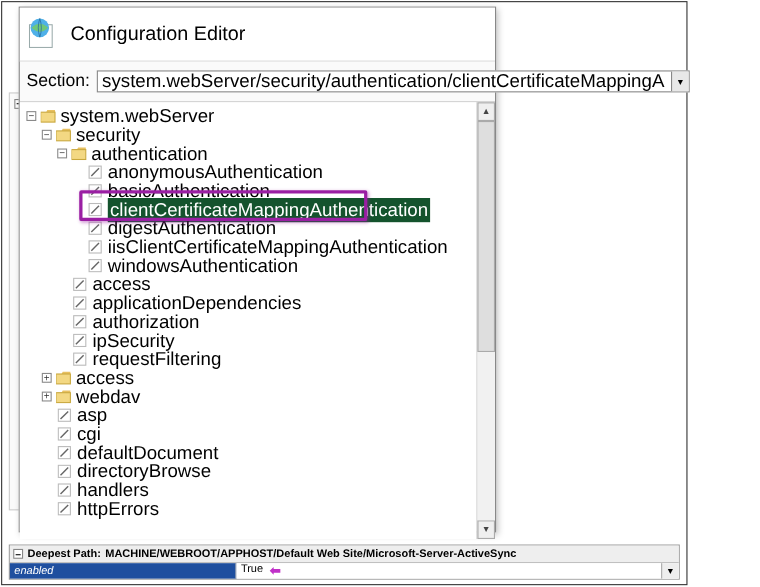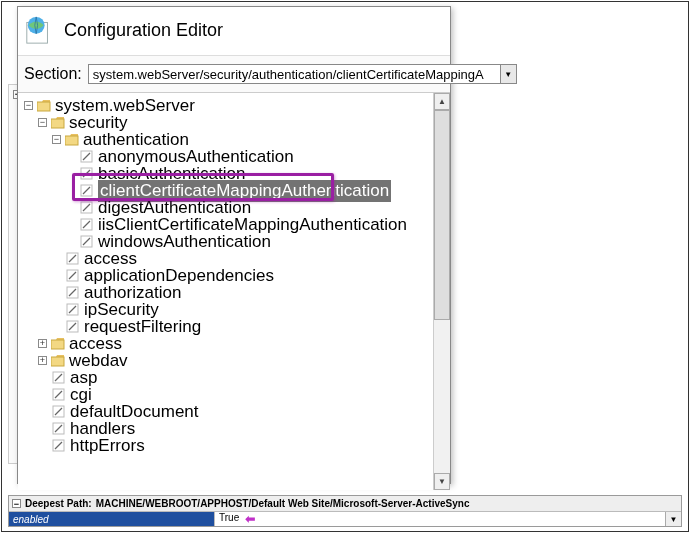--- a/index.html
+++ b/index.html
@@ -9,21 +9,21 @@
     font-family: "Segoe UI", Tahoma, sans-serif;
     font-size: 11px;
     background: #fff;
     width: 691px;
     height: 534px;
     position: relative;
     overflow: hidden;
   }
   .outer {
     border: 1px solid #333;
-    width: 688px;
+    width: 624px;
     height: 531px;
     margin: 1px;
     position: relative;
     background: #fff;
   }
   
   .bg-panel {
     position: absolute;
     left: 6px;
     top: 82px;
@@ -90,24 +90,24 @@
   .section-combo {
     flex: 1;
     height: 20px;
     border: 1px solid #888;
     background: #fff;
     display: flex;
     align-items: center;
     position: relative;
   }
   .section-combo .inner {
-    padding: 0 16px 0 4px;
+    padding: 0 6px 0 4px;
     overflow: hidden;
     white-space: nowrap;
-    font-size: 13px;
+    font-size: 17px;
     text-overflow: ellipsis;
     flex: 1;
   }
   .combo-btn {
     width: 16px;
     height: 100%;
     border-left: 1px solid #888;
     background: #e8e8e8;
     display: flex;
     align-items: center;
@@ -174,21 +174,21 @@
     margin-right: 2px;
   }
   .spacer { display: inline-block; width: 12px; }
   .folder-icon, .item-icon {
     width: 14px; height: 13px;
     margin-right: 2px;
     flex-shrink: 0;
   }
   .label { font-size: 17px; }
   .selected-wrap {
-    background: #737373;
+    background: #14532d;
     color: #fff;
     padding: 1px 2px;
   }
   .highlight-box {
     position: absolute;
     border: 3px solid #9a1fa3;
     border-radius: 2px;
     box-shadow: 1px 1px 3px rgba(154,31,163,0.4);
     pointer-events: none;
   }
@@ -475,20 +475,29 @@
           <span class="label">cgi</span>
         </div>
         <div class="node">
             <span class="spacer"></span>
             <span class="spacer"></span>
           <svg class="item-icon" viewBox="0 0 14 13">
               <rect x="1" y="1" width="11" height="11" fill="#fff" stroke="#bbb"></rect>
               <path d="M3 10 L10 3" stroke="#666" stroke-width="1.3"></path>
             </svg>
           <span class="label">defaultDocument</span>
+        </div>
+        <div class="node">
+            <span class="spacer"></span>
+            <span class="spacer"></span>
+          <svg class="item-icon" viewBox="0 0 14 13">
+              <rect x="1" y="1" width="11" height="11" fill="#fff" stroke="#bbb"></rect>
+              <path d="M3 10 L10 3" stroke="#666" stroke-width="1.3"></path>
+            </svg>
+          <span class="label">directoryBrowse</span>
         </div>
         <div class="node">
             <span class="spacer"></span>
             <span class="spacer"></span>
           <svg class="item-icon" viewBox="0 0 14 13">
               <rect x="1" y="1" width="11" height="11" fill="#fff" stroke="#bbb"></rect>
               <path d="M3 10 L10 3" stroke="#666" stroke-width="1.3"></path>
             </svg>
           <span class="label">handlers</span>
         </div>

